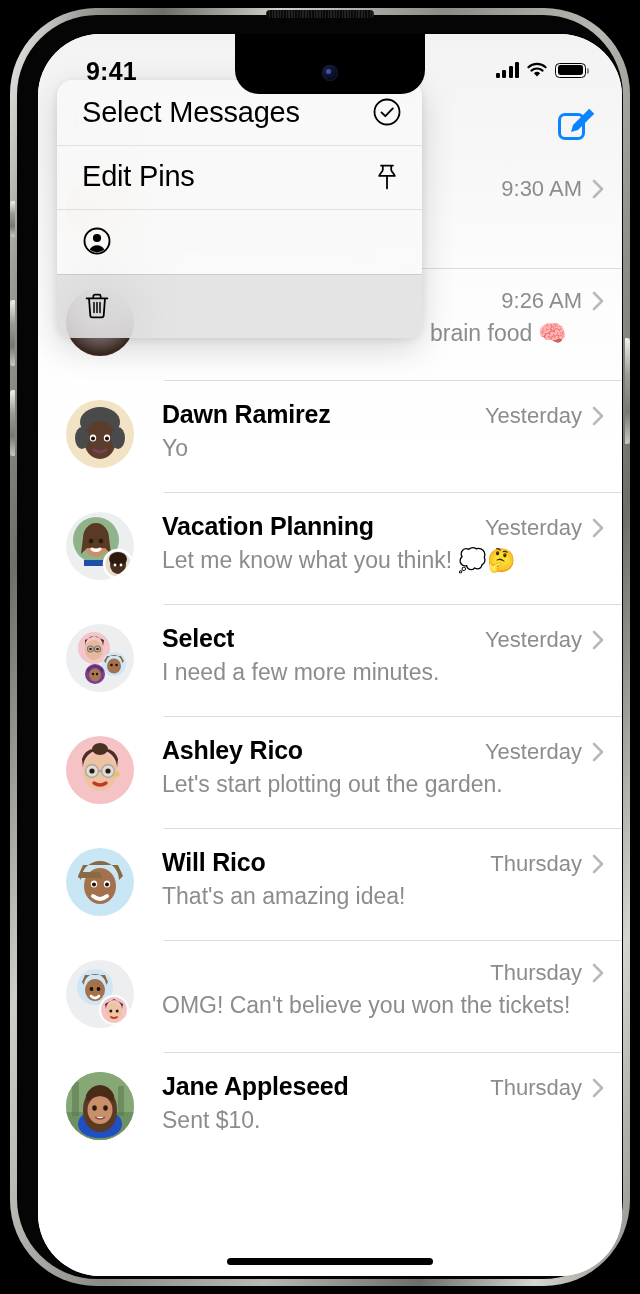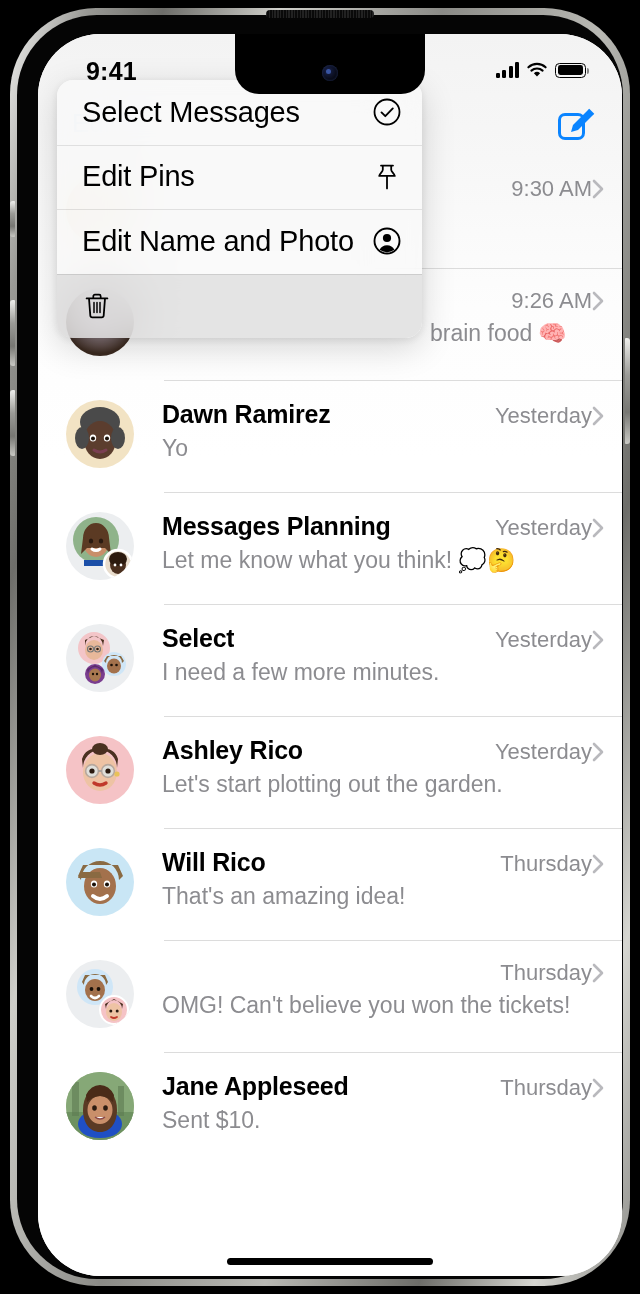--- a/index.html
+++ b/index.html
@@ -140,21 +140,21 @@
     flex:0 0 68px; margin-top:4px; margin-right:28px;
     position:relative; overflow:hidden;
   }
   .row-body { flex:1 1 auto; min-width:0; padding-top:4px; }
   .row-top { display:flex; align-items:baseline; }
   .row-title {
     font-size:25px; font-weight:700; color:#000; letter-spacing:-.2px;
     white-space:nowrap; overflow:hidden; text-overflow:ellipsis;
   }
   .row-meta {
-    margin-left:auto; display:flex; align-items:center; 
+    margin-left:auto; display:flex; align-items:center; gap:10px;
     padding-left:12px; flex:0 0 auto;
   }
   .row-time { font-size:22px; color:#8c8c90; white-space:nowrap; }
   .chev { width:12px; height:20px; flex:0 0 12px; }
   .row-preview {
     margin-top:5px; font-size:23px; color:#8c8c90; line-height:1.25;
     white-space:nowrap; overflow:hidden; text-overflow:ellipsis;
   }
 
   
@@ -318,21 +318,21 @@
             <path d="M18 48h24v6H18z" fill="#1b4fa8"></path>
             <circle cx="52" cy="52" r="14" fill="#e8dccc" stroke="#fff" stroke-width="2.5"></circle>
             <ellipse cx="52" cy="53" rx="8" ry="9" fill="#4a2f1e"></ellipse>
             <ellipse cx="52" cy="47" rx="9" ry="7" fill="#2c1a0e"></ellipse>
             <circle cx="49" cy="53" r="1.4" fill="#fff"></circle>
             <circle cx="55" cy="53" r="1.4" fill="#fff"></circle>
           </svg>
         </div>
         <div class="row-body">
           <div class="row-top">
-            <div class="row-title">Messages Planning</div>
+            <div class="row-title">Vacation Planning</div>
             <div class="row-meta">
               <div class="row-time">Yesterday</div>
               <svg class="chev" viewBox="0 0 12 20">
                 <path d="M2 2 10 10 2 18" stroke="#b9b9bd" stroke-width="2.6" fill="none" stroke-linecap="round" stroke-linejoin="round"></path>
               </svg>
             </div>
           </div>
           <div class="row-preview">Let me know what you think! 💭🤔</div>
         </div>
       </div>
@@ -505,21 +505,20 @@
 
       <div class="ctx-item">
         <span class="ctx-label">Edit Pins</span>
         <svg class="ctx-icon" viewBox="0 0 30 30">
           <path d="M9 3.6h12M10.8 3.6v4.2c0 2-2.8 3.4-3.6 6.1h15.6c-.8-2.7-3.6-4.1-3.6-6.1V3.6" fill="none" stroke="#000" stroke-width="1.8" stroke-linejoin="round" stroke-linecap="round"></path>
           <path d="M15 13.9v12.5" stroke="#000" stroke-width="1.8" stroke-linecap="round"></path>
         </svg>
       </div>
 
       <div class="ctx-item">
-        <span class="ctx-label">Edit Name and Photo</span>
         <svg class="ctx-icon" viewBox="0 0 30 30">
           <circle cx="15" cy="15" r="12.5" fill="none" stroke="#000" stroke-width="1.9"></circle>
           <circle cx="15" cy="12" r="4.1" fill="#000"></circle>
           <path d="M7.6 23.8a8.3 8.3 0 0 1 14.8 0 12.4 12.4 0 0 1-14.8 0z" fill="#000"></path>
         </svg>
       </div>
 
       <div class="ctx-item pressed">
         <svg class="ctx-icon" viewBox="0 0 30 30">
           <path d="M4.6 7.4h20.8" stroke="#000" stroke-width="1.8" stroke-linecap="round"></path>

